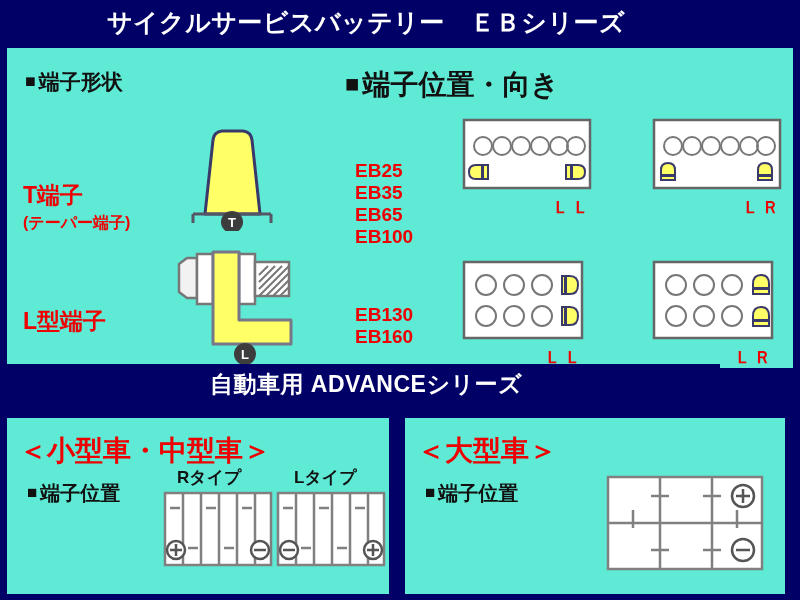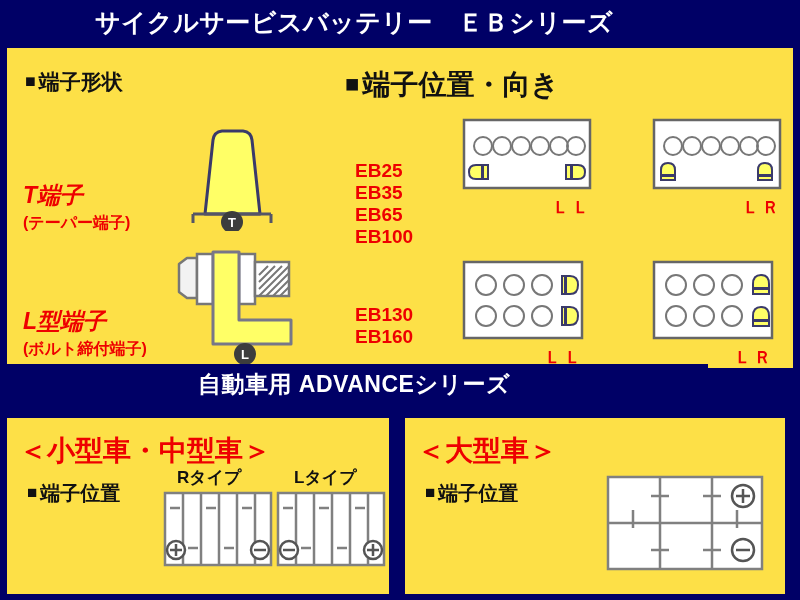--- a/index.html
+++ b/index.html
@@ -27,28 +27,29 @@
     position: absolute;
     left: 0;
     width: 708px;
     background: #000066;
     color: #ffffff;
     font-weight: bold;
     display: flex;
     align-items: center;
     justify-content: center;
     letter-spacing: 0.5px;
+    padding-left: 12px;
   }
   .band-1 { top: 0; height: 44px; font-size: 25px; }
   .band-2 { top: 364px; height: 40px; font-size: 23px; text-align: center; }
 
   
   .panel {
     position: absolute;
-    background: #fde047;
+    background: #5eead4;
     box-sizing: border-box;
   }
   .panel-top {
     left: 7px;
     top: 48px;
     width: 786px;
     height: 320px;
   }
   .panel-bl {
     left: 7px;
@@ -97,21 +98,21 @@
     font-size: 28px;
     left: 12px;
     top: 14px;
     white-space: nowrap;
   }
 
   
   .term-label { position: absolute; }
   .tl-t { left: 16px; top: 132px; }
   .tl-l { left: 16px; top: 258px; }
-  .term-label .rt-main { position: static; display: block; font-style: italic; }
+  .term-label .rt-main { position: static; display: block; }
   .term-label .rt-sub  { position: static; display: block; margin-top: 2px; text-align: center; }
 
   .svg-abs { position: absolute; }
 
   
   .models {
     position: absolute;
     color: #ee0000;
     font-weight: bold;
     font-size: 19px;
@@ -161,21 +162,20 @@
 
     <svg class="svg-abs" style="left:168px; top:68px;" width="110" height="115" viewBox="0 0 110 115">
       <path d="M30 98 L38 24 Q39 16 47 15 L68 15 Q76 16 77 24 L85 98 Z" fill="#ffff66" stroke="#3a3a6a" stroke-width="3" stroke-linejoin="round"></path>
       <path d="M18 98 L96 98 M18 98 L18 107 M96 98 L96 107" fill="none" stroke="#555566" stroke-width="3"></path>
       <circle cx="57" cy="106" r="11" fill="#3d3d3d"></circle>
       <text x="57" y="111" font-family="'Liberation Sans',sans-serif" font-size="13" font-weight="bold" fill="#ffffff" text-anchor="middle">T</text>
     </svg>
 
     <div class="term-label tl-l">
       <span class="red-title rt-main">L型端子</span>
-      <span class="red-title rt-sub">(ボルト締付端子)</span>
     </div>
 
     <svg class="svg-abs" style="left:160px; top:200px;" width="130" height="118" viewBox="0 0 130 118">
 
       <path d="M12 16 L20 10 L30 10 L30 50 L20 50 L12 44 Z" fill="#f2f2f2" stroke="#777777" stroke-width="2.5" stroke-linejoin="round"></path>
       <rect x="30" y="6" width="16" height="50" fill="#ffffff" stroke="#777777" stroke-width="2.5"></rect>
 
       <rect x="72" y="6" width="16" height="50" fill="#ffffff" stroke="#777777" stroke-width="2.5"></rect>
 
       <rect x="88" y="14" width="34" height="34" fill="#ffffff" stroke="#777777" stroke-width="2.5"></rect>

